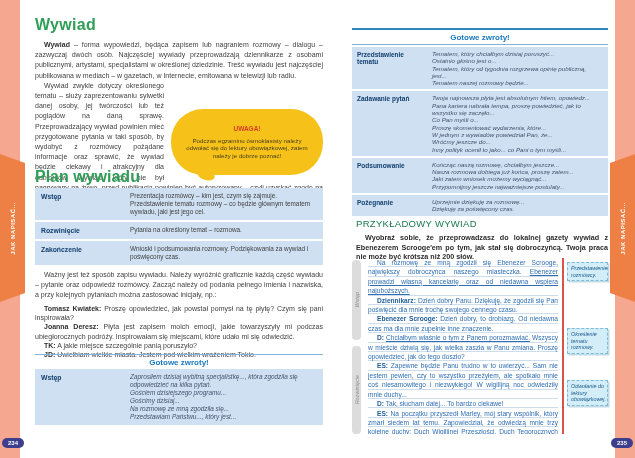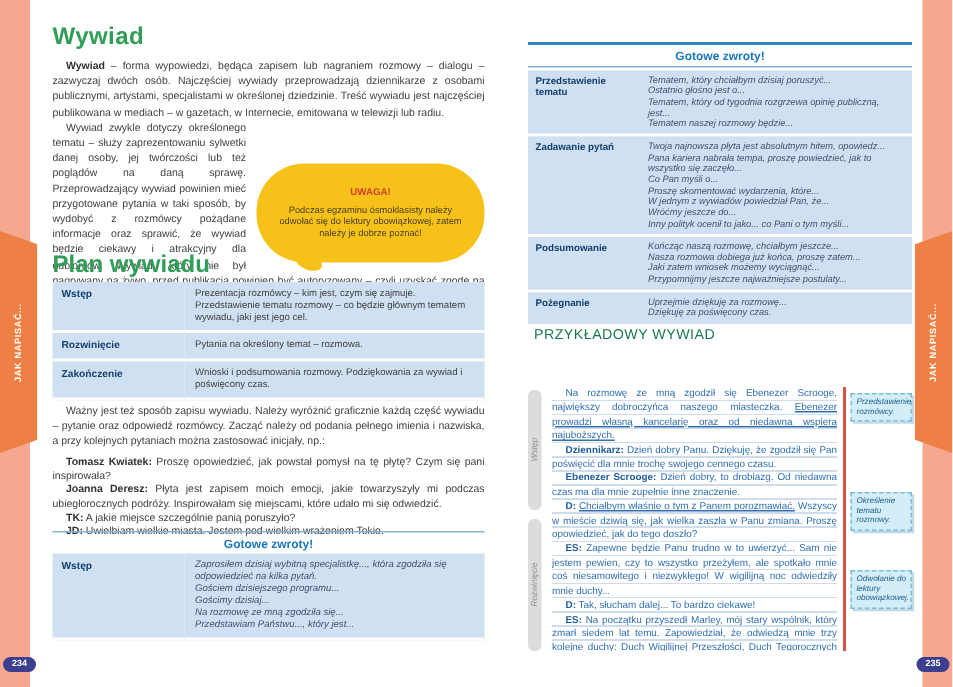--- a/index.html
+++ b/index.html
@@ -187,20 +187,21 @@
 Nasza rozmowa dobiega już końca, proszę zatem...
 Jaki zatem wniosek możemy wyciągnąć...
 Przypomnijmy jeszcze najważniejsze postulaty...</div>
       <div class="tbl-label">Pożegnanie</div>
       <div class="tbl-text">Uprzejmie dziękuję za rozmowę...
 Dziękuję za poświęcony czas.</div>
     </div>
   </div>
 
   <div class="rp-example-head">PRZYKŁADOWY WYWIAD</div>
+  <div class="rp-task">Wyobraź sobie, że przeprowadzasz do lokalnej gazety wywiad z Ebenezerem Scrooge'em po tym, jak stał się dobroczyńcą. Twoja praca nie może być krótsza niż 200 słów.</div>
 
   <div class="rp-interview">
     <div class="stage-bar" id="stage-1">
         <span>Wstęp</span>
       </div>
     <div class="stage-bar" id="stage-2">
         <span>Rozwinięcie</span>
       </div>
 
     <div class="iv-column">

